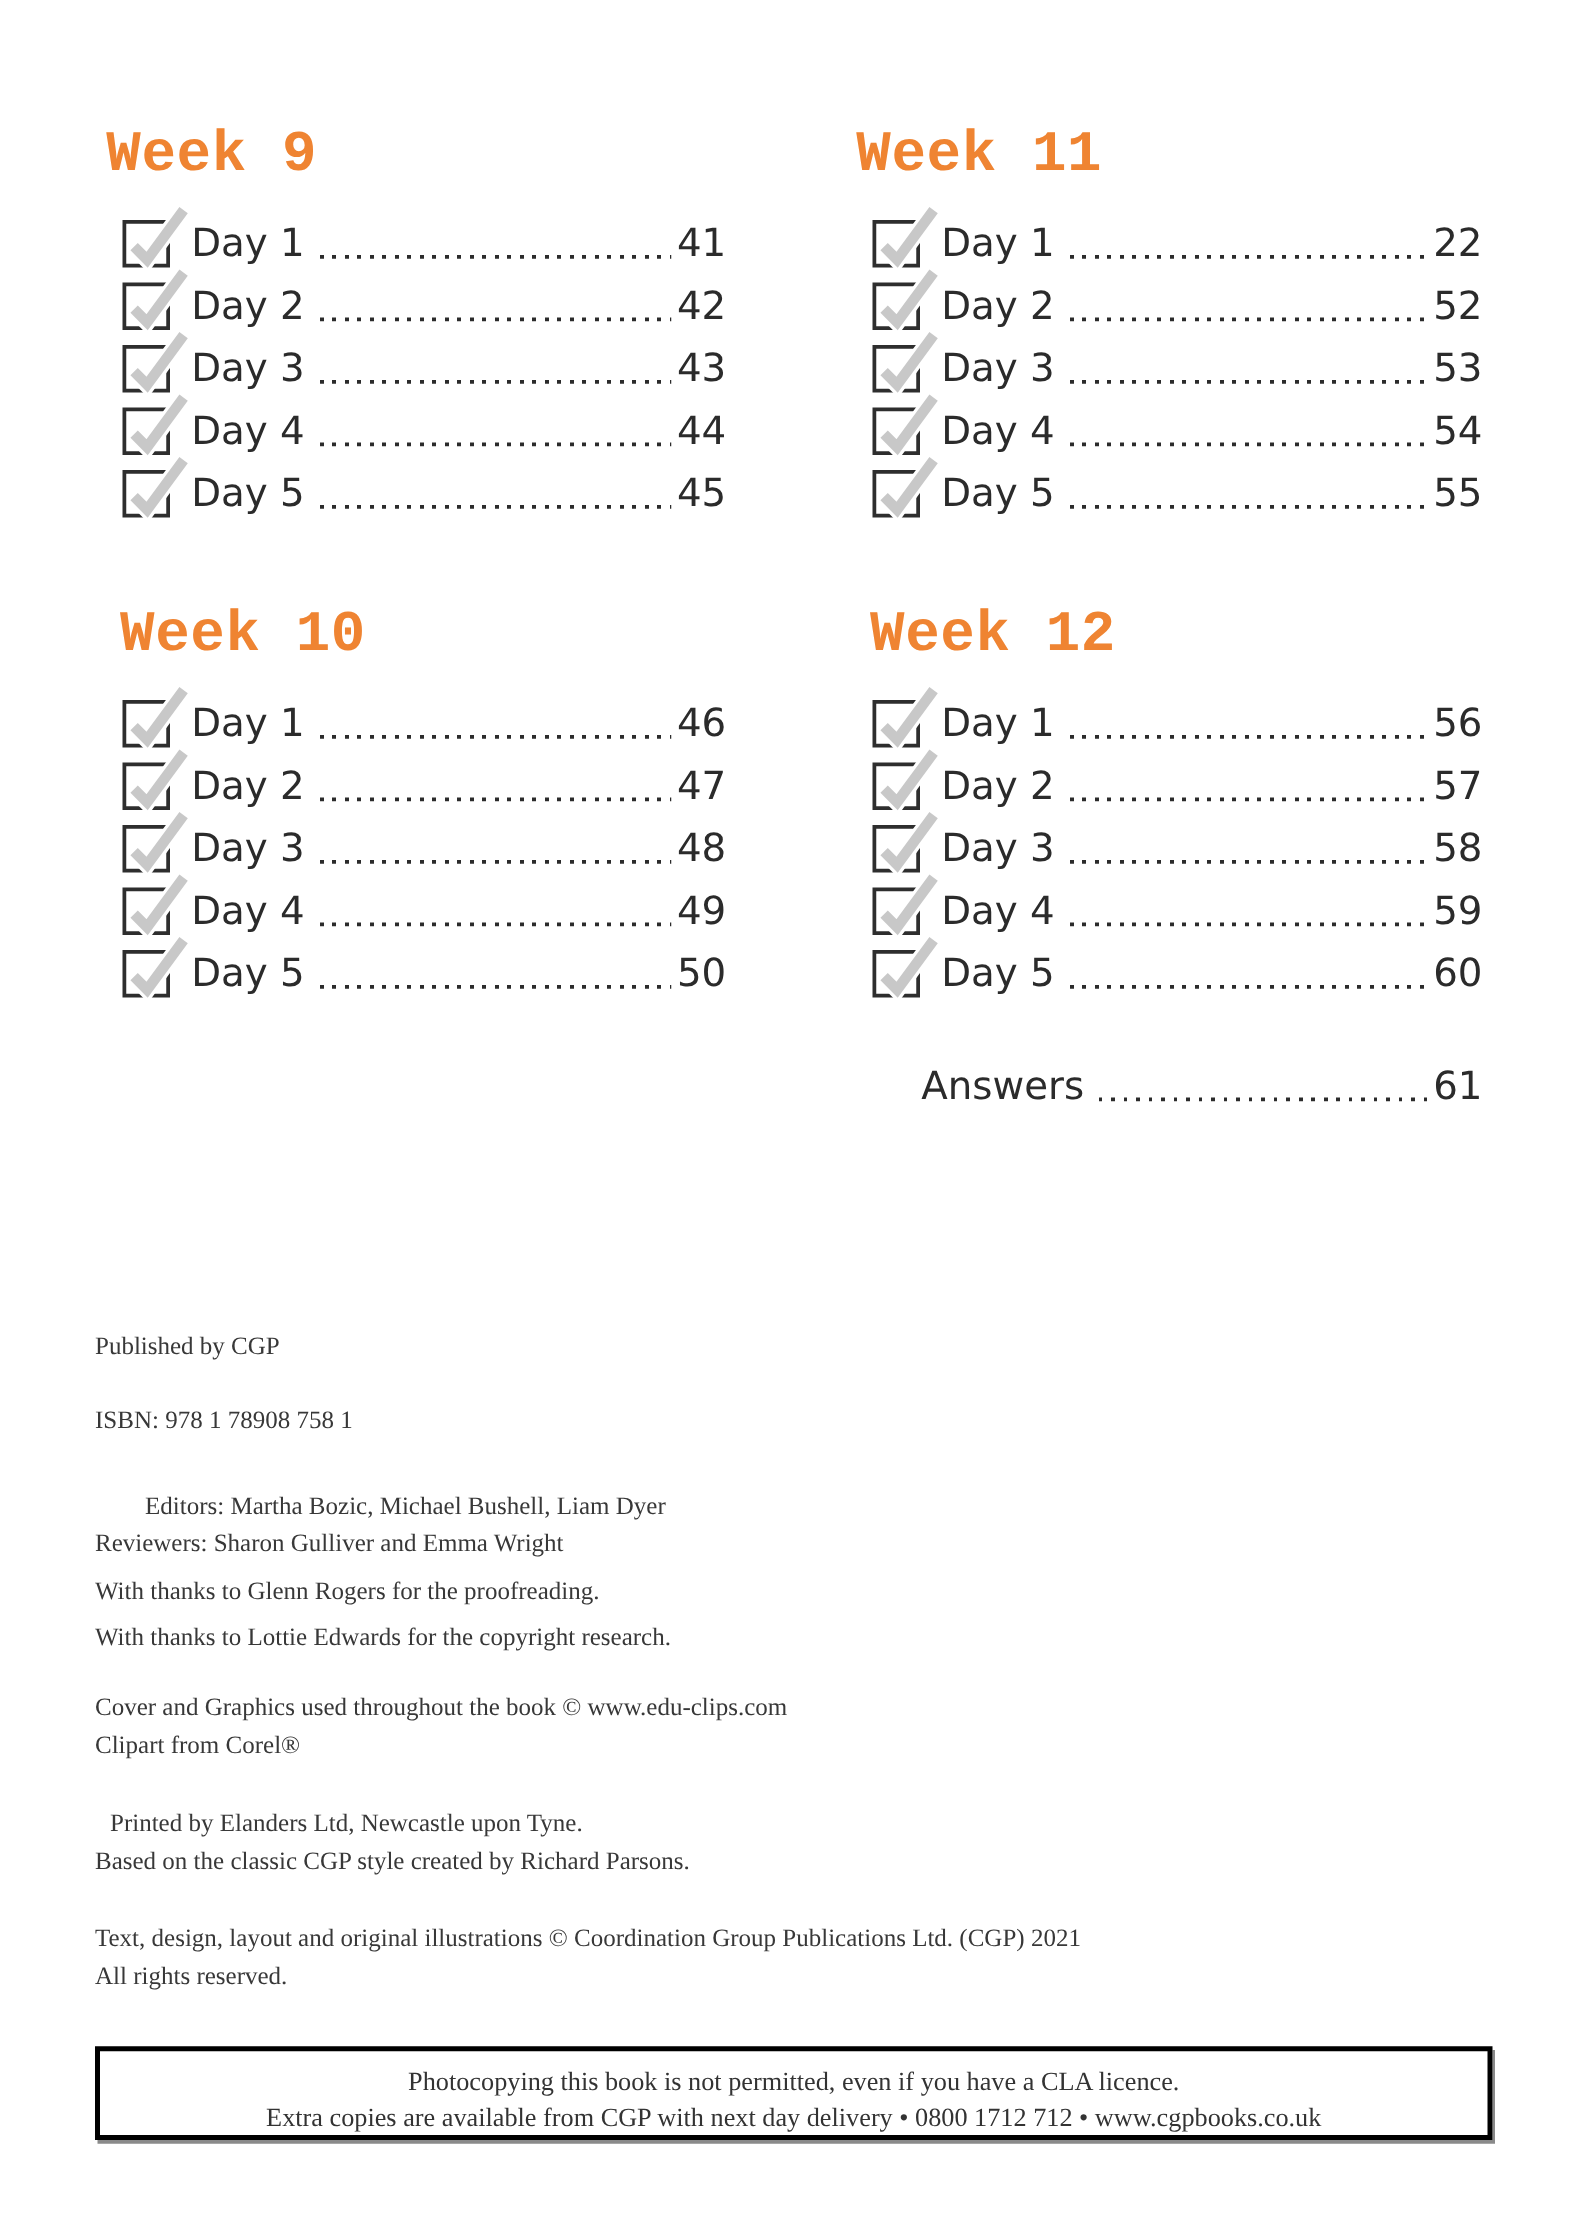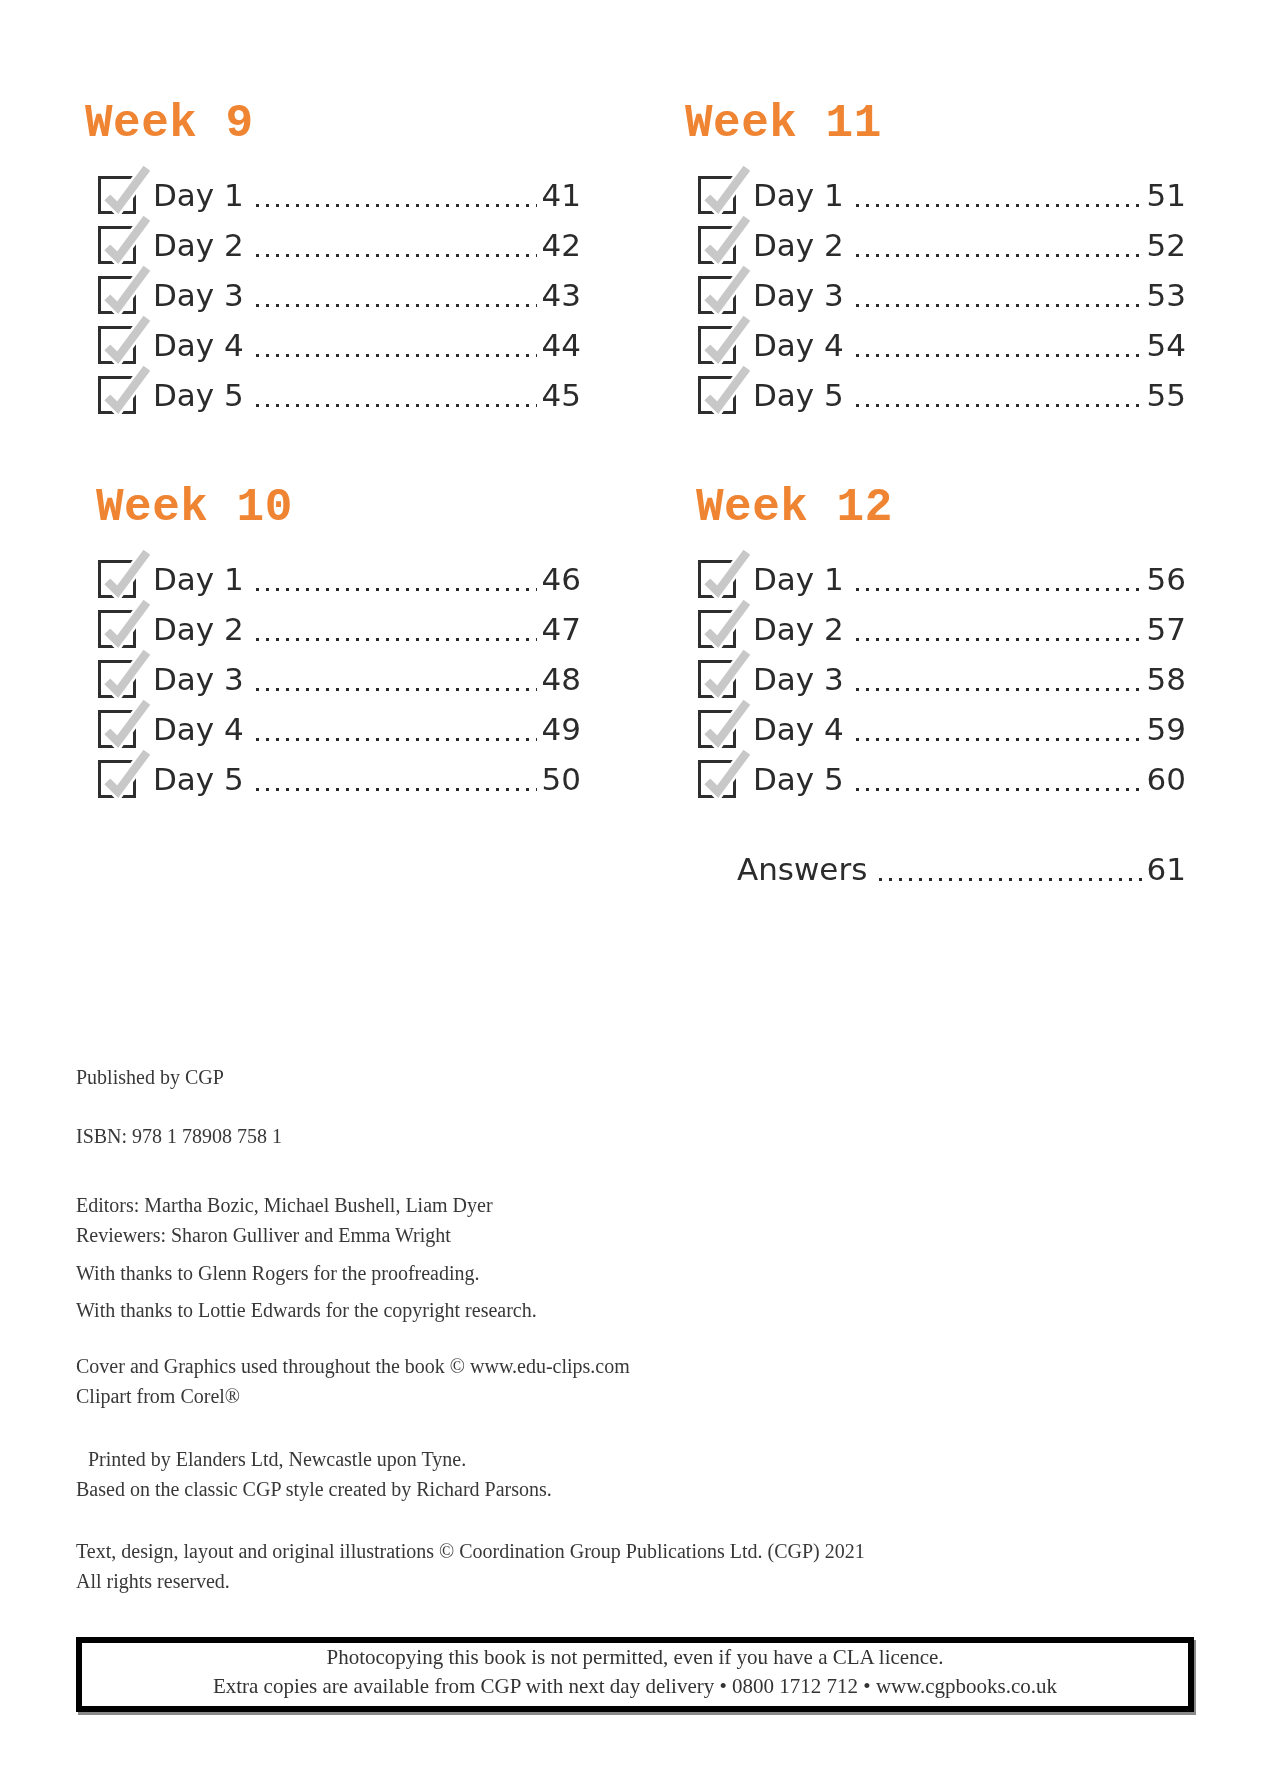--- a/index.html
+++ b/index.html
@@ -42,34 +42,34 @@
 
   .answers-row { padding-left:44px; margin-top:40px; }
 
   
   .colophon {
     position:absolute; left:76px; top:1062px; width:1120px;
     font-family:"Liberation Serif", serif; font-size:20px; line-height:30px; color:#383838;
   }
   .colophon p { margin:0; }
   .colophon .isbn      { margin-top:29px; }
-  .colophon .editors   { margin-top:39px; }
+  .colophon .editors   { margin-top:39px;margin-left:40px; }
   .colophon .thanks1   { margin-top:8px; }
   .colophon .thanks2   { margin-top:7px; }
   .colophon .cover     { margin-top:26px; }
   .colophon .printed   { margin-top:33px;margin-left:12px; }
   .colophon .copyright { margin-top:32px; }
 
   
   .footer-box {
     position:absolute; left:76px; right:70px; top:1637px; height:75px;
-    box-sizing:border-box; border:6px solid #000000; background:#fff;
+    box-sizing:border-box; border:4px solid #000000; background:#fff;
     box-shadow:2px 3px 0 #8a8a8a;
     font-family:"Liberation Serif", serif; font-size:21px; line-height:29px;
-    color:#333333; text-align:center; 
+    color:#333333; text-align:center; padding-top:10px;
   }
   .footer-box p { margin:0; }
 </style>
 </head>
 <body>
 
 <div class="page">
 
   <div class="col col-left">
     <div>
@@ -212,21 +212,21 @@
     <div class="rows">
   <div class="toc-row">
     <span class="checkbox">
       <svg class="tick" viewBox="0 0 48 48">
         <path class="under" d="M7 32 L17 42 L45 4"></path>
         <path class="mark" d="M7 32 L17 42 L45 4"></path>
       </svg>
     </span>
     <span class="day-label">Day 1</span>
     <span class="leader"></span>
-    <span class="page-num">51</span>
+    <span class="page-num">22</span>
   </div>
 
   <div class="toc-row">
     <span class="checkbox">
       <svg class="tick" viewBox="0 0 48 48">
         <path class="under" d="M7 32 L17 42 L45 4"></path>
         <path class="mark" d="M7 32 L17 42 L45 4"></path>
       </svg>
     </span>
     <span class="day-label">Day 2</span>

